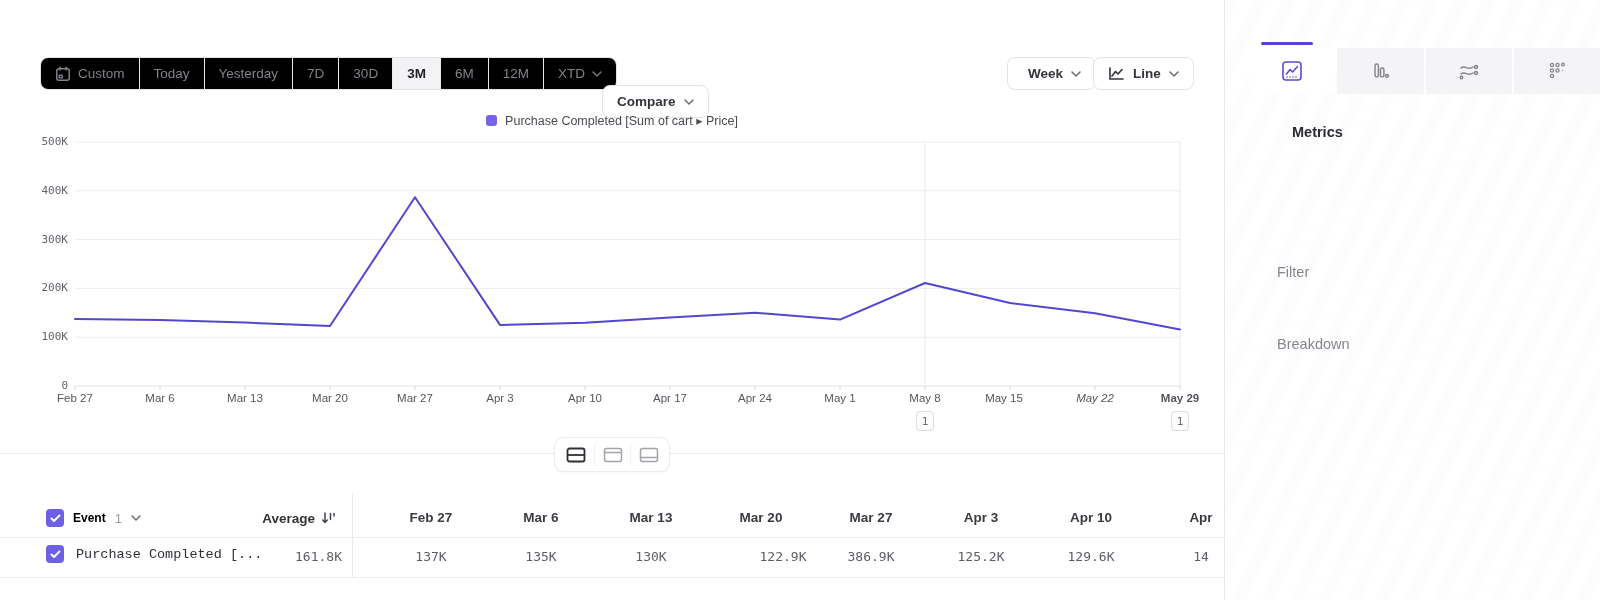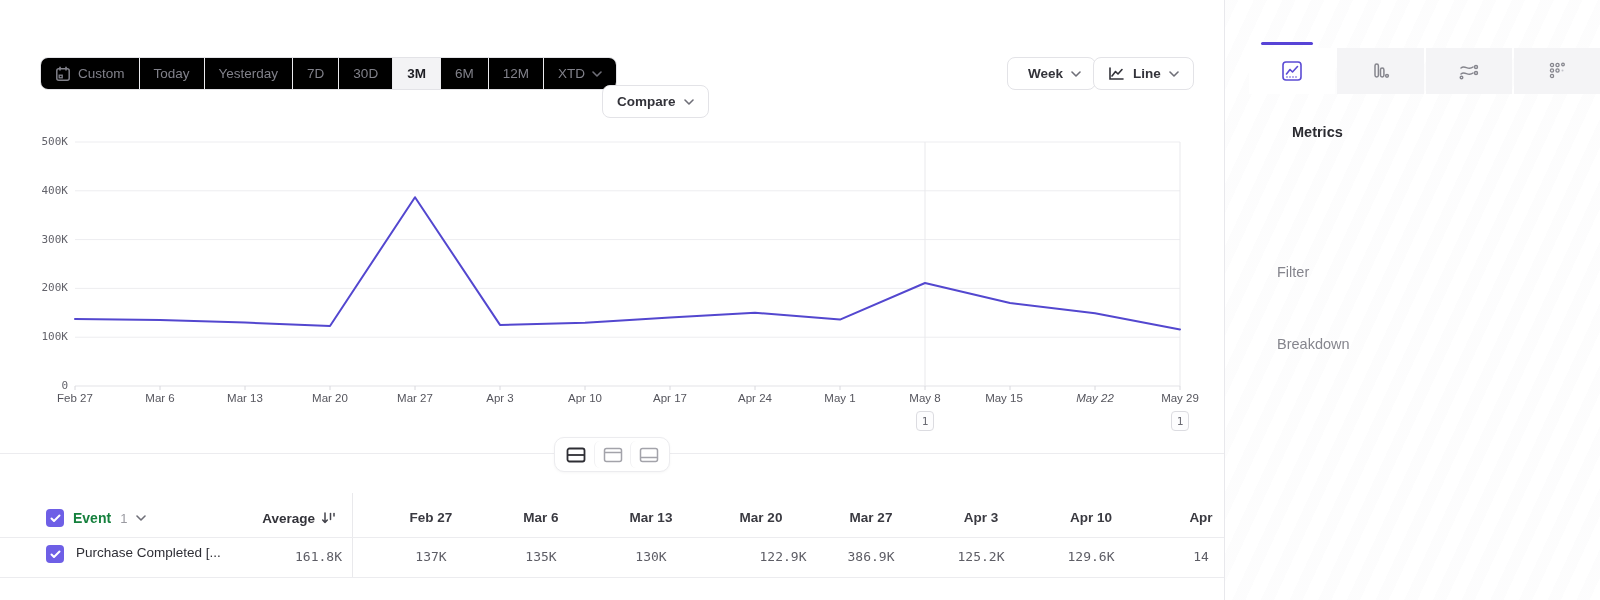--- a/index.html
+++ b/index.html
@@ -42,28 +42,28 @@
     background:#fff; border:1px solid #ececef; border-radius:10px; box-shadow:0 1px 3px rgba(0,0,0,0.04); padding:3px; }
   .toggle-btn { width:36px; height:27px; display:flex; align-items:center; justify-content:center; cursor:pointer; border-radius:6px; }
   .toggle-btn + .toggle-btn { border-left:1px solid #f1f1f3; }
   .toggle-btn svg rect, .toggle-btn svg line { stroke:#a3a3aa; fill:none; stroke-width:1.5; }
   .toggle-btn.active svg rect, .toggle-btn.active svg line { stroke:#2e2e34; stroke-width:1.8; }
 
   
   .tbl-vdivider { position:absolute; left:352px; top:493px; width:1px; height:84px; background:#e9e9ec; }
   .tbl-hdivider { position:absolute; left:0; width:1224px; height:1px; background:#ececef; }
   .tbl-header-left { position:absolute; left:46px; top:503px; height:30px; display:flex; align-items:center; gap:9px; }
-  .tbl-event-label { font-size:14px; font-weight:700; color:#15803d; }
+  .tbl-event-label { font-size:12px; font-weight:700; color:#000000; }
   .tbl-event-count { font-size:13px; color:#9a9aa1; }
   .tbl-avg { position:absolute; top:503px; left:232px; width:104px; height:30px; display:flex; align-items:center; justify-content:flex-end; gap:6px;
     font-size:13.5px; font-weight:600; color:#33333a; cursor:pointer; }
   .checkbox { width:18px; height:18px; border-radius:4px; display:flex; align-items:center; justify-content:center; cursor:pointer; }
   .date-col { position:absolute; width:110px; text-align:center; font-size:13.5px; font-weight:600; color:#3a3a41; top:510px; }
   .val-cell { position:absolute; width:110px; text-align:center; font-family:"DejaVu Sans Mono", monospace; font-size:13px; color:#5d5d65; top:549px; }
-  .row-name { position:absolute; left:46px; top:545px; display:flex; gap:12px; }
+  .row-name { position:absolute; left:46px; top:545px; display:flex; align-items:center; gap:12px;font-family:Liberation Mono, monospace; }
   .row-name-text { font-size:13.5px; color:#2e2e35; }
   .row-avg { position:absolute; left:232px; top:549px; width:110px; text-align:right; font-family:"DejaVu Sans Mono", monospace; font-size:13px; color:#5d5d65; }
 
   
   .panel { position:absolute; left:1224px; top:0; width:376px; height:600px; background:#fff; border-left:1px solid #e8e8ec;
     background-image:repeating-linear-gradient(115deg, rgba(130,130,150,0.018) 0 12px, rgba(255,255,255,0) 12px 26px); }
   .panel-tabs { position:absolute; left:0; top:0; width:100%; height:46px; display:flex; align-items:center; padding-left:38px; gap:40px; }
   .panel-tab { font-size:14px; cursor:pointer; }
   .panel-tab.active { color:#5743d6; font-weight:700; }
   .panel-tab.inactive { color:#72727b; }
@@ -138,20 +138,24 @@
       <svg width="17" height="15" viewBox="0 0 17 15">
         <path d="M2 2 V13 H15" fill="none" stroke="#33333a" stroke-width="1.6" stroke-linecap="round"></path>
         <polyline points="4,10 7.5,5.5 10,8 14,3.5" fill="none" stroke="#33333a" stroke-width="1.6" stroke-linecap="round" stroke-linejoin="round"></polyline>
       </svg>
       <span>Line</span>
       <svg class="chev" viewBox="0 0 10 6">
           <polyline points="1,1 5,5 9,1"></polyline>
         </svg>
     </div>
 
+    <div class="legend">
+      <span class="legend-swatch" id="legend-swatch" style="background: rgb(117, 101, 228);"></span>
+      <span class="legend-label">Purchase Completed [Sum of cart ▸ Price]</span>
+    </div>
 
     <svg id="plot-svg" width="1105" height="244">
         <line x1="0" y1="244" x2="1105" y2="244" stroke="#e3e3e7" stroke-width="1"></line>
         <line x1="0" y1="195.2" x2="1105" y2="195.2" stroke="#ededf0" stroke-width="1"></line>
         <line x1="0" y1="146.4" x2="1105" y2="146.4" stroke="#ededf0" stroke-width="1"></line>
         <line x1="0" y1="97.6" x2="1105" y2="97.6" stroke="#ededf0" stroke-width="1"></line>
         <line x1="0" y1="48.80000000000001" x2="1105" y2="48.80000000000001" stroke="#ededf0" stroke-width="1"></line>
         <line x1="0" y1="0" x2="1105" y2="0" stroke="#ededf0" stroke-width="1"></line>
         <line x1="850" y1="0" x2="850" y2="244" stroke="#e9e9ec" stroke-width="1"></line>
         <line x1="1105" y1="0" x2="1105" y2="244" stroke="#e9e9ec" stroke-width="1"></line>
@@ -186,21 +190,21 @@
         <div class="x-label" style="left: 330px;">Mar 20</div>
         <div class="x-label" style="left: 415px;">Mar 27</div>
         <div class="x-label" style="left: 500px;">Apr 3</div>
         <div class="x-label" style="left: 585px;">Apr 10</div>
         <div class="x-label" style="left: 670px;">Apr 17</div>
         <div class="x-label" style="left: 755px;">Apr 24</div>
         <div class="x-label" style="left: 840px;">May 1</div>
         <div class="x-label" style="left: 925px;">May 8</div>
         <div class="x-label" style="left: 1004px;">May 15</div>
         <div class="x-label" style="left: 1095px; font-style: italic;">May 22</div>
-        <div class="x-label" style="left: 1180px;">May 29</div>
+        <div class="x-label" style="left: 1180px; font-weight: bold;">May 29</div>
       </div>
     <div id="annotations">
         <div class="annot" style="left: 925px;">1</div>
         <div class="annot" style="left: 1180px;">1</div>
       </div>
 
     <div class="splitter"></div>
     <div class="layout-toggles">
       <div class="toggle-btn active">
         <svg width="20" height="16" viewBox="0 0 20 16">

